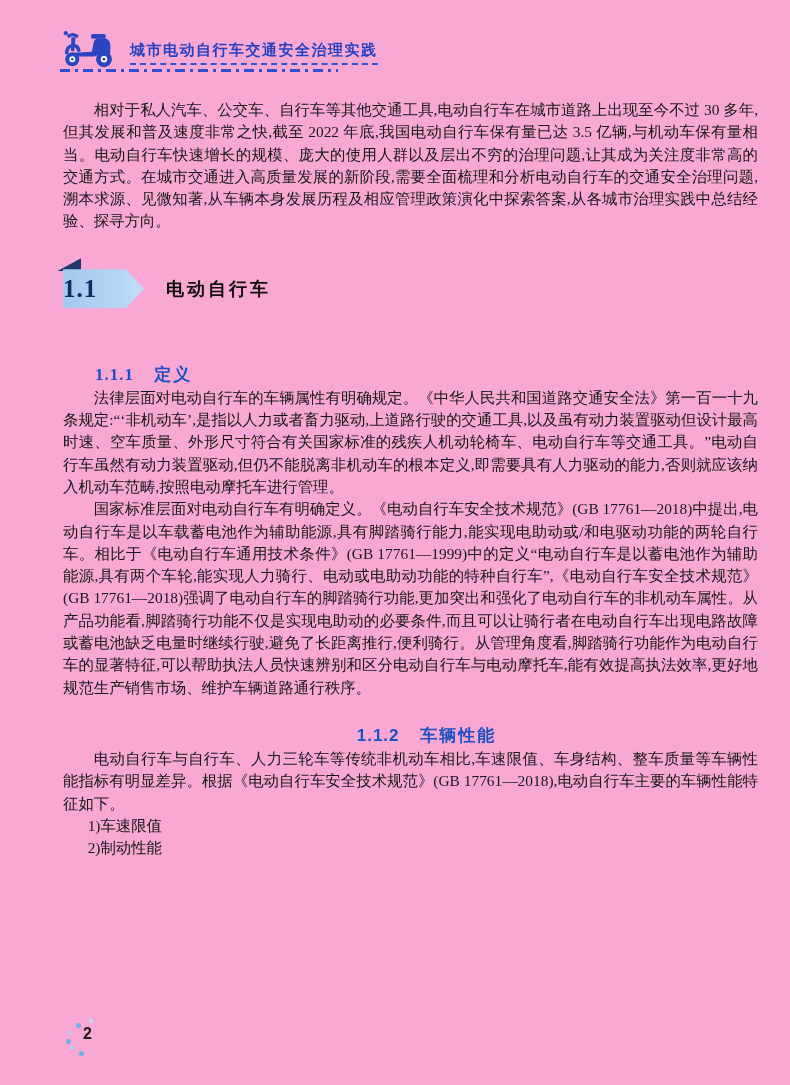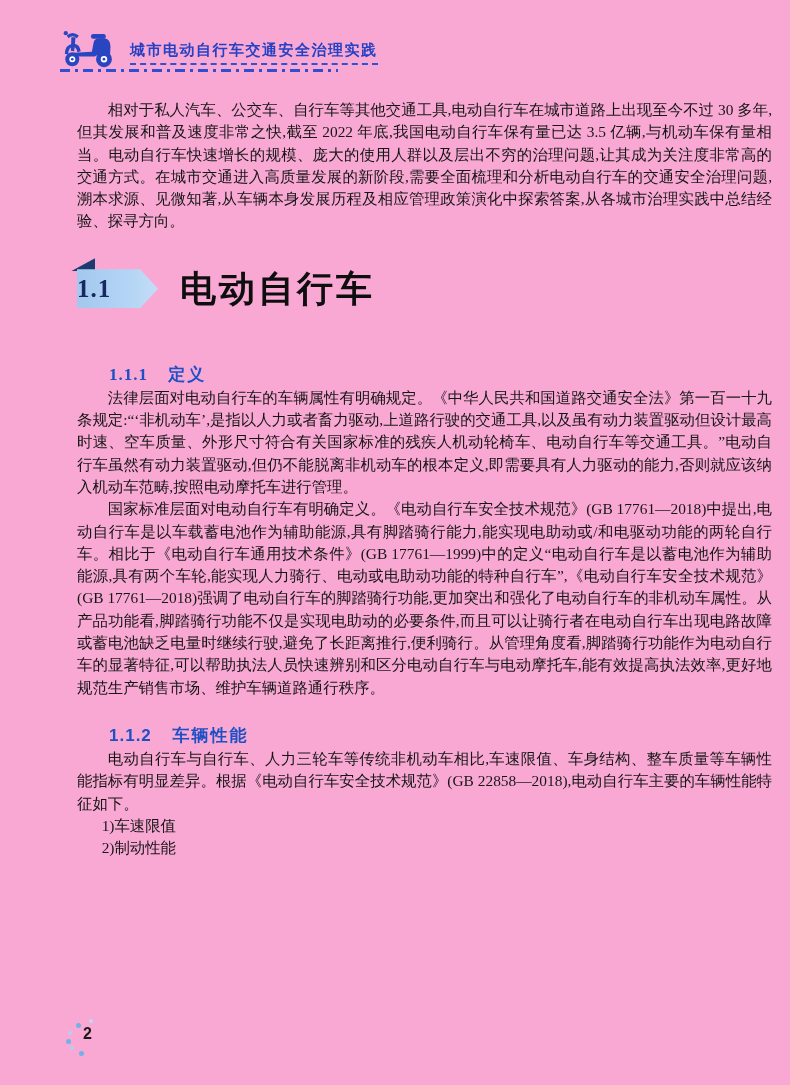--- a/index.html
+++ b/index.html
@@ -20,21 +20,20 @@
     position:absolute; left:0px; top:41px; width:278px; height:3px;
     background:repeating-linear-gradient(90deg,
       #2e4fd2 0 10px, transparent 10px 15px,
       #2e4fd2 15px 18px, transparent 18px 23px);
   }
   
   .content {
     position:absolute; left:63px; top:99px; width:695px;
     font-size:15.4px; line-height:22.3px; color:#161616;
     text-align:justify;
-    margin-left:14px;
   }
   p.para { margin:0; text-indent:2em; }
   p.item-head { margin:0; text-indent:1.6em; }
   .mt-head1 { margin-top:19px; }
   
   .section-heading { margin-top:35px; height:42px; display:flex; align-items:center; }
   .badge-wrap { position:relative; width:81px; height:39px; flex:0 0 auto; }
   .badge {
     position:absolute; inset:0;
     background:linear-gradient(90deg,#a3c7ee 0%,#b6d6f5 70%,#c3ddf7 100%);
@@ -45,33 +44,33 @@
   .badge-num {
     font-family:"Liberation Serif","DejaVu Serif",serif;
     font-weight:bold; font-size:25px; color:#15285f; letter-spacing:1px;
   }
   .corner {
     position:absolute; left:-6px; top:-11px; width:24px; height:13px;
     background:#1c3a6e; clip-path:polygon(0 100%, 100% 0, 100% 100%);
   }
   .section-title {
     font-family:"Liberation Sans","DejaVu Sans",sans-serif;
-    font-weight:bold; font-size:36px; color:#0e0e0e;
+    font-weight:bold; font-size:18px; color:#0e0e0e;
     margin-left:22px; letter-spacing:3px;
   }
   
   .sub-heading {
     font-family:"Liberation Sans","DejaVu Sans",sans-serif;
     font-weight:bold; font-size:17px; color:#1d4fc5;
     margin:0 0 0 32px; line-height:24px; text-align:left;
   }
   .sub-heading .num { margin-right:16px; letter-spacing:1px; }
   .sub-heading .ttl { letter-spacing:2px; }
   .mt-sub1 { margin-top:53px;font-family:Liberation Serif, serif; }
-  .mt-sub2 { margin-top:25px; }
+  .mt-sub2 { margin-top:25px;text-align:center; }
   
   .page-footer { position:absolute; left:60px; top:1014px; width:70px; height:52px; }
   .dot { position:absolute; border-radius:50%; }
   .d1 { left:29px; top:5px;  width:4px; height:4px; background:#b9dcf8; }
   .d2 { left:16px; top:9px;  width:5px; height:5px; background:#6fb1e8; }
   .d3 { left:8px;  top:17px; width:4px; height:4px; background:#a9d4f5; }
   .d4 { left:6px;  top:25px; width:5px; height:5px; background:#6fb1e8; }
   .d5 { left:10px; top:32px; width:4px; height:4px; background:#a9d4f5; }
   .d6 { left:19px; top:37px; width:5px; height:5px; background:#6fb1e8; }
   .page-num {
@@ -130,21 +129,21 @@
     </h3>
 
     <p class="para mt-head1">法律层面对电动自行车的车辆属性有明确规定。《中华人民共和国道路交通安全法》第一百一十九条规定:“‘非机动车’,是指以人力或者畜力驱动,上道路行驶的交通工具,以及虽有动力装置驱动但设计最高时速、空车质量、外形尺寸符合有关国家标准的残疾人机动轮椅车、电动自行车等交通工具。”电动自行车虽然有动力装置驱动,但仍不能脱离非机动车的根本定义,即需要具有人力驱动的能力,否则就应该纳入机动车范畴,按照电动摩托车进行管理。</p>
     <p class="para">国家标准层面对电动自行车有明确定义。《电动自行车安全技术规范》(GB 17761—2018)中提出,电动自行车是以车载蓄电池作为辅助能源,具有脚踏骑行能力,能实现电助动或/和电驱动功能的两轮自行车。相比于《电动自行车通用技术条件》(GB 17761—1999)中的定义“电动自行车是以蓄电池作为辅助能源,具有两个车轮,能实现人力骑行、电动或电助动功能的特种自行车”,《电动自行车安全技术规范》(GB 17761—2018)强调了电动自行车的脚踏骑行功能,更加突出和强化了电动自行车的非机动车属性。从产品功能看,脚踏骑行功能不仅是实现电助动的必要条件,而且可以让骑行者在电动自行车出现电路故障或蓄电池缺乏电量时继续行驶,避免了长距离推行,便利骑行。从管理角度看,脚踏骑行功能作为电动自行车的显著特征,可以帮助执法人员快速辨别和区分电动自行车与电动摩托车,能有效提高执法效率,更好地规范生产销售市场、维护车辆道路通行秩序。</p>
 
     <h3 class="sub-heading mt-sub2">
       <span class="num">1.1.2</span>
       <span class="ttl">车辆性能</span>
     </h3>
 
-    <p class="para mt-head1">电动自行车与自行车、人力三轮车等传统非机动车相比,车速限值、车身结构、整车质量等车辆性能指标有明显差异。根据《电动自行车安全技术规范》(GB 22858—2018),电动自行车主要的车辆性能特征如下。</p>
+    <p class="para mt-head1">电动自行车与自行车、人力三轮车等传统非机动车相比,车速限值、车身结构、整车质量等车辆性能指标有明显差异。根据《电动自行车安全技术规范》(GB 17761—2018),电动自行车主要的车辆性能特征如下。</p>
 
     <p class="item-head">1)车速限值</p>
 
     <p class="item-head">2)制动性能</p>
 
   </main>
 
   <footer class="page-footer">
     <span class="dot d1"></span>
     <span class="dot d2"></span>

